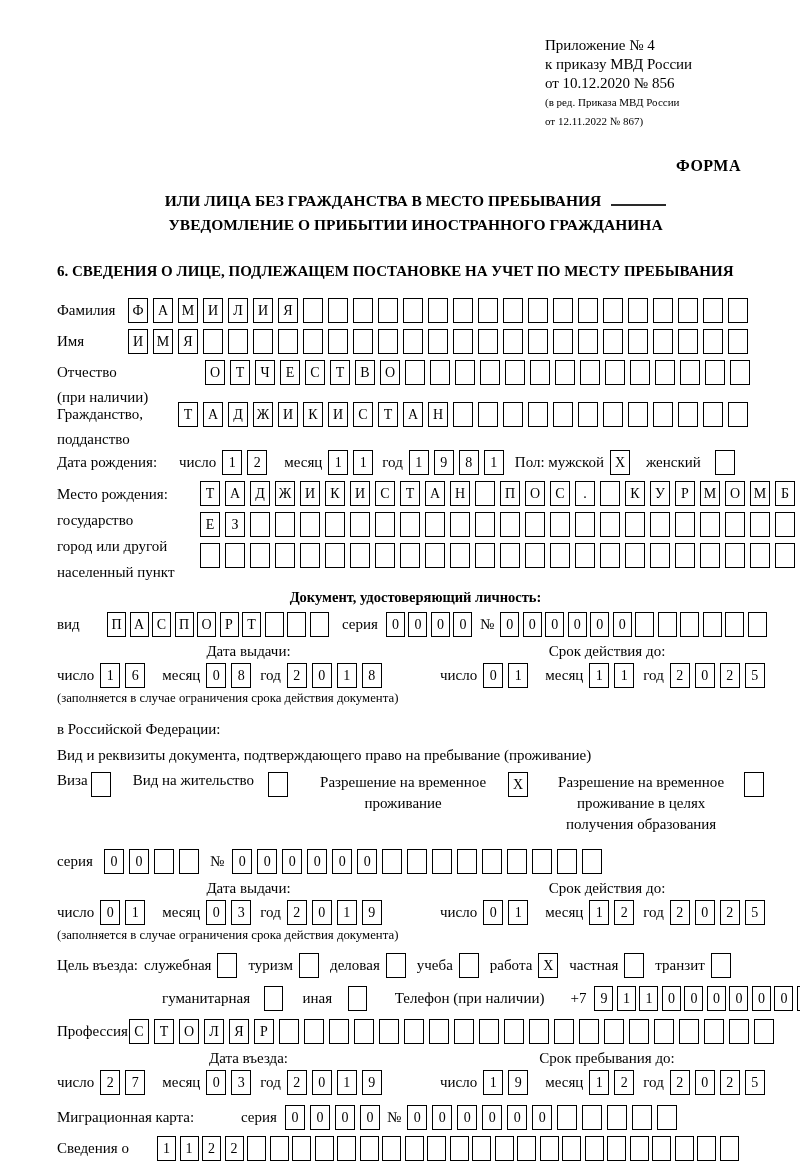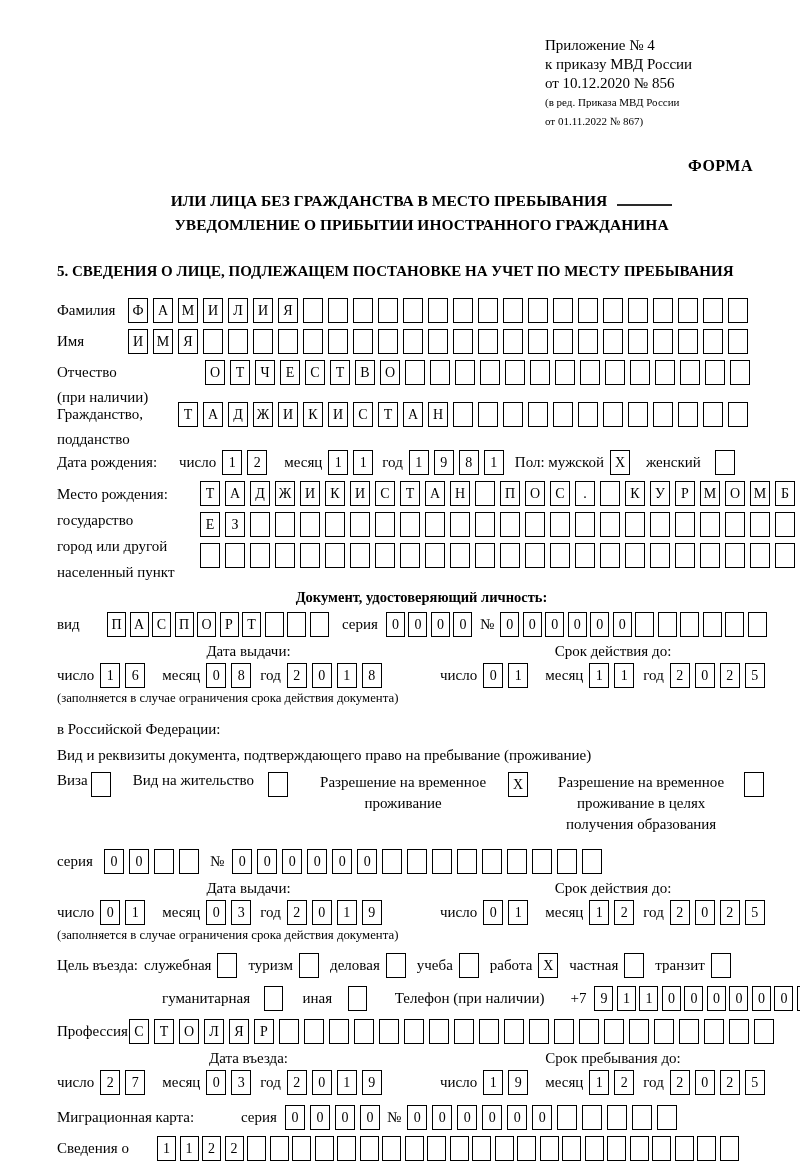--- a/index.html
+++ b/index.html
@@ -1,17 +1,17 @@
 <!DOCTYPE html>
 <html><head>
 <meta charset="utf-8">
 <style>
   html,body{margin:0;padding:0;background:#fff;}
   body{width:800px;height:1163px;font-family:"Liberation Serif","DejaVu Serif",serif;color:#000;font-size:15px;overflow:hidden;}
-  .page{box-sizing:border-box;width:800px;height:1163px;padding:36px 14px 0 57px;}
+  .page{box-sizing:border-box;width:800px;height:1163px;padding:36px 26px 0 57px;}
   
   .cells{display:flex;flex:none;}
   .cell{display:inline-flex;flex:none;align-items:center;justify-content:center;
         width:20px;height:25px;border:1.6px solid #000;box-sizing:border-box;
         margin-right:5px;font-size:14px;line-height:1;background:#fff;}
   .tight .cell{width:19px;margin-right:3.5px;}
   .checkbox{margin-right:0;}
   
   .row{display:flex;align-items:flex-start;margin-bottom:6px;}
   .lblcol{flex:none;line-height:25px;}
@@ -45,33 +45,33 @@
 </head>
 <body>
 
 <div class="page">
 
   <div class="hdr">
     <div>Приложение № 4</div>
     <div>к приказу МВД России</div>
     <div>от 10.12.2020 № 856</div>
     <div class="small">(в ред. Приказа МВД России</div>
-    <div class="small">от 01.11.2022 № 867)</div>
+    <div class="small">от 12.11.2022 № 867)</div>
   </div>
 
   <div class="forma">ФОРМА</div>
 
   <div class="title">
     <div>
       <span>ИЛИ ЛИЦА БЕЗ ГРАЖДАНСТВА В МЕСТО ПРЕБЫВАНИЯ</span><span class="title-blank"></span>
     </div>
     <div>УВЕДОМЛЕНИЕ О ПРИБЫТИИ ИНОСТРАННОГО ГРАЖДАНИНА</div>
   </div>
 
-  <div class="sec">5. СВЕДЕНИЯ О ЛИЦЕ, ПОДЛЕЖАЩЕМ ПОСТАНОВКЕ НА УЧЕТ ПО МЕСТУ ПРЕБЫВАНИЯ</div>
+  <div class="sec">6. СВЕДЕНИЯ О ЛИЦЕ, ПОДЛЕЖАЩЕМ ПОСТАНОВКЕ НА УЧЕТ ПО МЕСТУ ПРЕБЫВАНИЯ</div>
 
   <div class="row">
     <div class="lblcol" style="width:71px">Фамилия</div>
     <div class="cells">
         <span class="cell">Ф</span>
         <span class="cell">А</span>
         <span class="cell">М</span>
         <span class="cell">И</span>
         <span class="cell">Л</span>
         <span class="cell">И</span>

